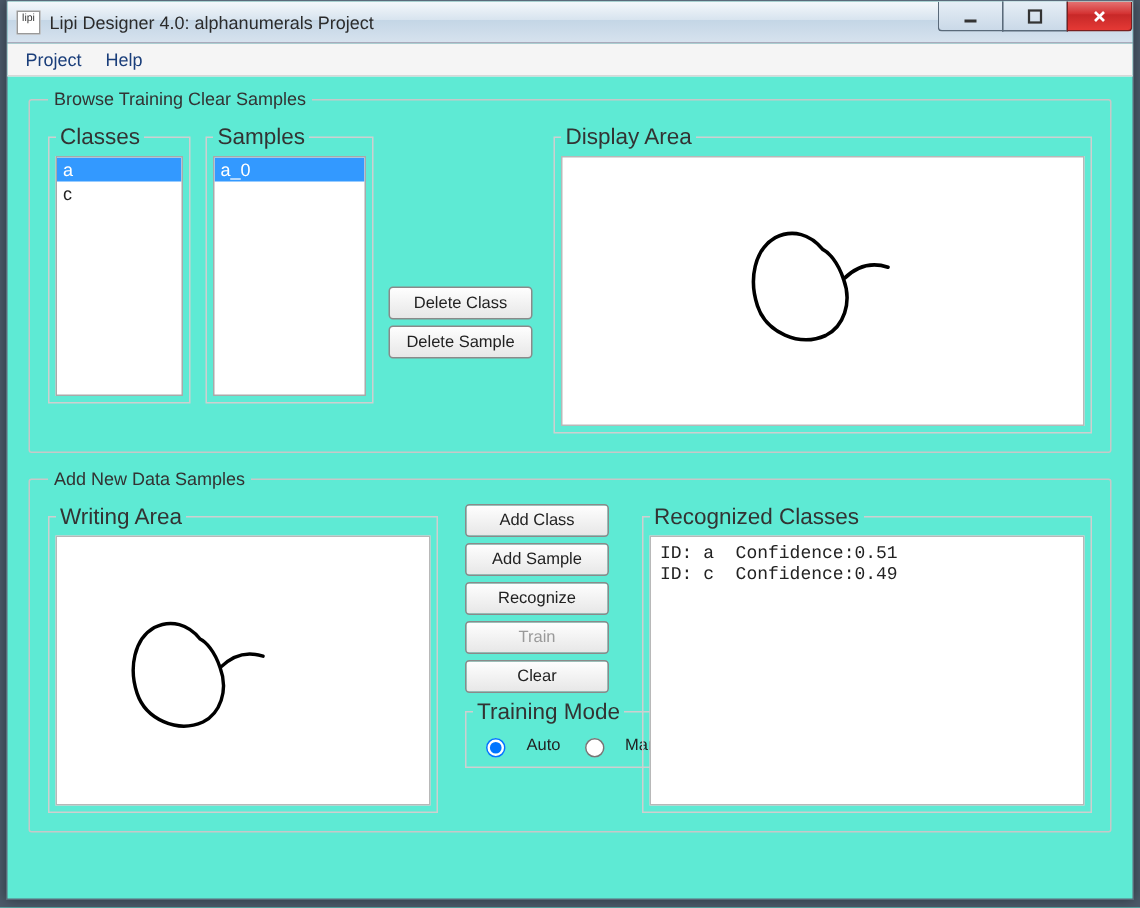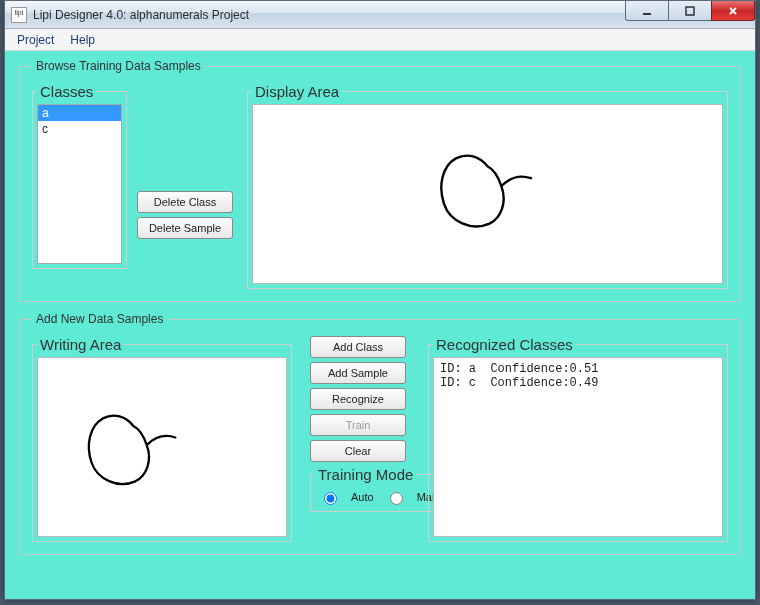--- a/index.html
+++ b/index.html
@@ -224,27 +224,33 @@
   </div>
 
   <div class="menubar">
     <div class="menuitem">Project</div>
     <div class="menuitem">Help</div>
   </div>
 
   <div class="client">
 
     <fieldset class="group">
-      <legend>Browse Training Data Samples</legend>
+      <legend>Browse Training Clear Samples</legend>
       <div class="browse-row">
         <fieldset class="inner col-classes">
           <legend>Classes</legend>
           <div class="listbox" id="classes-list">
               <div class="item selected">a</div>
               <div class="item">c</div>
+            </div>
+        </fieldset>
+        <fieldset class="inner col-samples">
+          <legend>Samples</legend>
+          <div class="listbox" id="samples-list">
+              <div class="item selected">a_0</div>
             </div>
         </fieldset>
         <div class="col-midbtns">
           <button class="btn">Delete Class</button>
           <button class="btn">Delete Sample</button>
         </div>
         <fieldset class="inner col-display">
           <legend>Display Area</legend>
           <div class="display-area">
             <svg width="100%" height="100%" viewBox="0 0 300 180">

